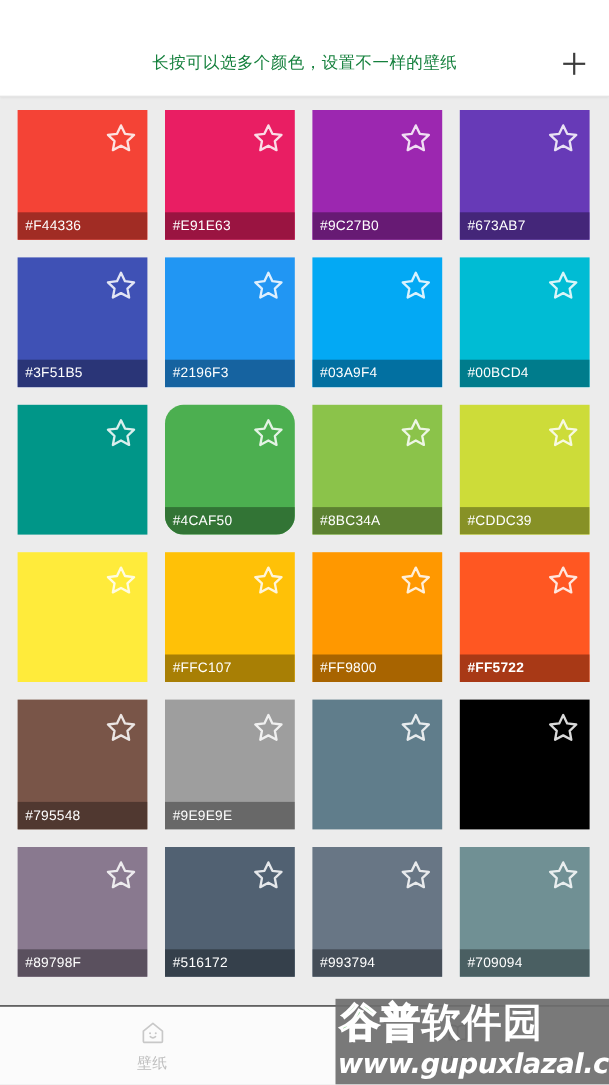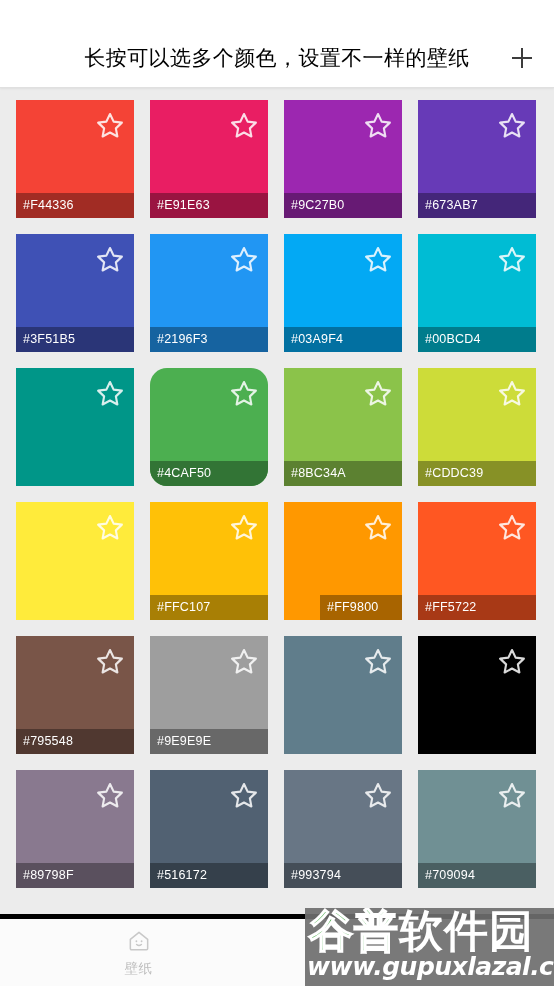--- a/index.html
+++ b/index.html
@@ -23,22 +23,22 @@
     height: 88px;
     flex: 0 0 88px;
     background: #ffffff;
     border-bottom: 1px solid #e0e0e0;
     box-shadow: 0 1px 2px rgba(0,0,0,0.06);
     display: flex;
     align-items: center;
     justify-content: center;
   }
   .header-title {
-    font-size: 21px;
-    color: #000000;
+    font-size: 15px;
+    color: #15803d;
     letter-spacing: 0.4px;
     padding-top: 28px;
   }
   .header-add {
     position: absolute;
     right: 12px;
     top: 38px;
     width: 40px; height: 40px;
     display: flex;
     align-items: center;
@@ -97,21 +97,21 @@
     font-family: "Liberation Sans", "DejaVu Sans", sans-serif;
     letter-spacing: 0.2px;
     white-space: nowrap;
   }
 
   
   .bottom-nav {
     flex: 0 0 72px;
     height: 72px;
     background: #fbfbfb;
-    border-top: 5px solid #000000;
+    border-top: 1px solid #000000;
     display: flex;
     align-items: center;
   }
   .nav-item {
     flex: 1 1 50%;
     display: flex;
     flex-direction: column;
     align-items: center;
     justify-content: center;
     gap: 6px;
@@ -130,21 +130,21 @@
     top: 908px;
     width: 249px;
     height: 78px;
     background: rgba(110,110,110,0.92);
     overflow: hidden;
     pointer-events: none;
   }
   .wm-top {
     position: absolute;
     left: 4px; top: 1px;
-    font-size: 44px;
+    font-size: 36px;
     font-weight: bold;
     font-family: "DejaVu Sans", sans-serif;
     letter-spacing: 1px;
     line-height: 44px;
     white-space: nowrap;
   }
   .wm-green { color: #3aa63a; -webkit-text-stroke: 1.5px #ffffff; }
   .wm-white { color: #ffffff; }
   .wm-bottom {
     position: absolute;
@@ -282,23 +282,23 @@
             </svg>
           </span>
           <span class="swatch-label" style="background: rgb(168, 127, 5);">#FFC107</span>
         </div>
         <div class="swatch" style="background: rgb(255, 152, 0);">
           <span class="swatch-star">
             <svg viewBox="0 0 24 24" fill="none" stroke="#ffffff" stroke-width="1.7" stroke-linejoin="round" stroke-linecap="round">
               <path d="M12 3.2 L14.9 9.3 L21.5 10.1 L16.7 14.7 L17.9 21.2 L12 18 L6.1 21.2 L7.3 14.7 L2.5 10.1 L9.1 9.3 Z"></path>
             </svg>
           </span>
-          <span class="swatch-label" style="background: rgb(168, 100, 0); margin-left: 36px;">#FF9800</span>
-        </div>
-        <div class="swatch" style="background: rgb(255, 87, 34);">
+          <span class="swatch-label" style="background: rgb(168, 100, 0);">#FF9800</span>
+        </div>
+        <div class="swatch" style="background: rgb(255, 87, 34); font-weight: bold;">
           <span class="swatch-star">
             <svg viewBox="0 0 24 24" fill="none" stroke="#ffffff" stroke-width="1.7" stroke-linejoin="round" stroke-linecap="round">
               <path d="M12 3.2 L14.9 9.3 L21.5 10.1 L16.7 14.7 L17.9 21.2 L12 18 L6.1 21.2 L7.3 14.7 L2.5 10.1 L9.1 9.3 Z"></path>
             </svg>
           </span>
           <span class="swatch-label" style="background: rgb(168, 57, 22);">#FF5722</span>
         </div>
         <div class="swatch" style="background: rgb(121, 85, 72);">
           <span class="swatch-star">
             <svg viewBox="0 0 24 24" fill="none" stroke="#ffffff" stroke-width="1.7" stroke-linejoin="round" stroke-linecap="round">

